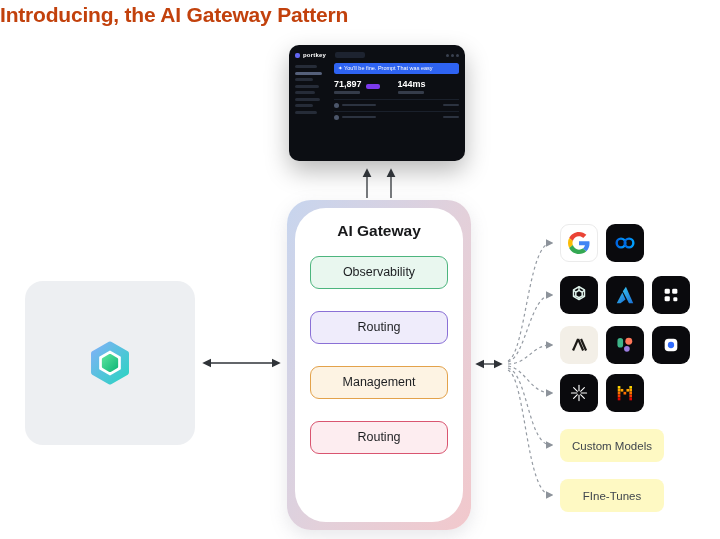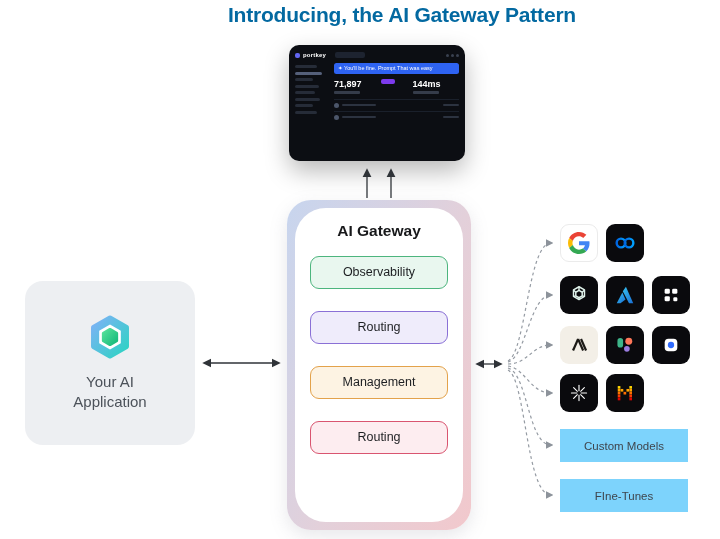--- a/index.html
+++ b/index.html
@@ -1,39 +1,39 @@
 <!DOCTYPE html>
 <html><head>
 <meta charset="utf-8">
 <style>
   html,body{margin:0;padding:0}
   body{width:720px;height:539px;position:relative;background:#fff;
        font-family:"Liberation Sans",sans-serif;overflow:hidden}
 
-  .title{position:absolute;top:3px;left:0;width:576px;text-align:right;
-         font-size:21px;font-weight:700;color:#0369a1;letter-spacing:-.2px}
+  .title{position:absolute;top:3px;left:0;width:576px;text-align:left;
+         font-size:21px;font-weight:700;color:#c2410c;letter-spacing:-.2px}
 
   
   .dash{position:absolute;left:289px;top:45px;width:176px;height:116px;background:#0c0e13;
         border-radius:10px;box-shadow:0 10px 24px rgba(0,0,0,.28);padding:5px 6px;box-sizing:border-box}
   .dash-top{display:flex;align-items:center;gap:3px;height:10px}
   .dash-logo-dot{width:5px;height:5px;border-radius:2px;background:#6366f1}
   .dash-logo{color:#fff;font-size:6px;font-weight:700;letter-spacing:.2px}
   .dash-tab{margin-left:6px;width:30px;height:6px;border-radius:2px;background:#1d2330}
   .dash-top-right{margin-left:auto;display:flex;gap:2px}
   .dot2{width:3px;height:3px;border-radius:50%;background:#3a4150}
   .dash-body{display:flex;margin-top:3px}
   .side{width:34px;display:flex;flex-direction:column;gap:3.5px;padding-top:2px}
   .sbar{height:3px;border-radius:1.5px;background:#262c38}
   .sbar.active{background:#55607a}
   .dmain{flex:1;margin-left:5px;display:flex;flex-direction:column}
   .banner{height:11px;border-radius:2.5px;background:#2e63f2;color:#fff;font-size:5.5px;
           line-height:11px;padding:0 4px;white-space:nowrap;overflow:hidden}
   .stats{display:flex;gap:18px;margin-top:5px}
-  .stat .vrow{display:flex;gap:19px;align-items:flex-start}
+  .stat .vrow{display:flex;gap:4px;align-items:flex-end}
   .stat .v{color:#fff;font-size:9px;font-weight:700;line-height:10px}
   .badge{width:14px;height:5px;border-radius:2px;background:#7c3aed}
   .stat .lb{margin-top:2px;width:26px;height:2.5px;background:#353c4a;border-radius:1px}
   .drows{margin-top:5px}
   .drow{display:flex;align-items:center;gap:3px;padding:3px 0;border-top:1px solid #1a202b}
   .av{width:5px;height:5px;border-radius:50%;background:#4c566a}
   .rb{height:2.5px;border-radius:1px;background:#2c3340}
   .rb.w30{width:34px}
   .rb.w16{width:16px;margin-left:auto}
 
@@ -60,21 +60,21 @@
   .app-label{font-size:15px;color:#4c525a;text-align:center;width:110px;line-height:1.35}
 
   
   .icon{position:absolute;width:38px;height:38px;border-radius:9px;
         display:flex;align-items:center;justify-content:center}
   .ic-dark{background:#0a0a0d}
   .ic-light{background:#fff;border:1px solid #ebebeb;box-sizing:border-box}
   .ic-cream{background:#f3efe7}
 
   
-  .pill{position:absolute;width:128px;height:33px;background:#7dd3fc;border-radius:0;
+  .pill{position:absolute;width:104px;height:33px;background:#fef9c3;border-radius:8px;
         display:flex;align-items:center;justify-content:center;font-size:11.5px;color:#3f454d}
 
   .connectors{position:absolute;left:0;top:0;pointer-events:none}
   .sol{stroke:#2f3338;stroke-width:1.3;fill:none}
   .dsh{stroke:#959ba3;stroke-width:1.2;fill:none;stroke-dasharray:3 3}
 </style>
 </head>
 <body>
 
 <div class="title">Introducing, the AI Gateway Pattern</div>
@@ -143,21 +143,20 @@
       </linearGradient>
       <linearGradient id="hx2" x1="0" y1="0" x2="1" y2="1">
         <stop offset="0" stop-color="#57e29a"></stop>
           <stop offset="1" stop-color="#14b87a"></stop>
       </linearGradient>
     </defs>
     <polygon points="24,4 41.3,14 41.3,34 24,44 6.7,34 6.7,14" fill="url(#hx1)" stroke="url(#hx1)" stroke-width="5" stroke-linejoin="round"></polygon>
     <polygon points="24,11 35.3,17.5 35.3,30.5 24,37 12.7,30.5 12.7,17.5" fill="#ffffff"></polygon>
     <polygon points="24,16 31,20 31,28 24,32 17,28 17,20" fill="url(#hx2)" stroke="url(#hx2)" stroke-width="3" stroke-linejoin="round"></polygon>
   </svg>
-  <div class="app-label">Your AI Application</div>
 </div>
 
 <div class="gw-wrap">
   <div class="gw">
     <div class="gw-title">AI Gateway</div>
     <div class="feat f-obs">Observability</div>
     <div class="feat f-rou">Routing</div>
     <div class="feat f-gua">Management</div>
     <div class="feat f-sec">Routing</div>
   </div>

